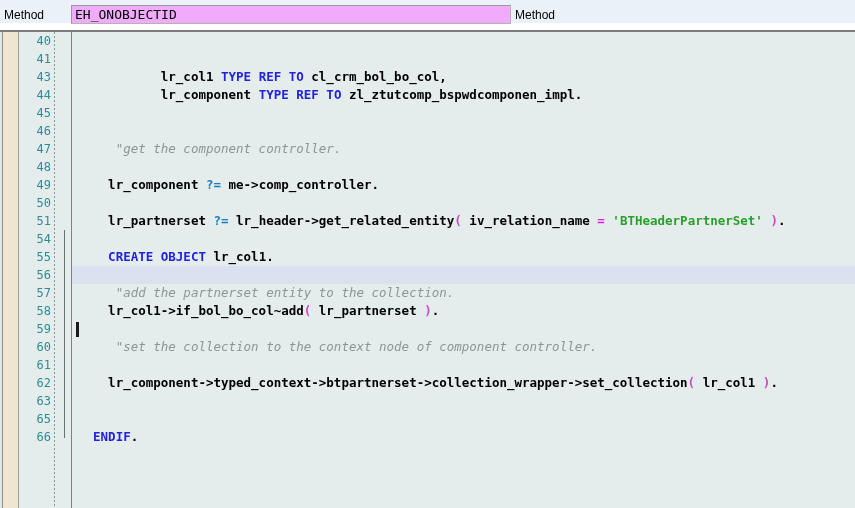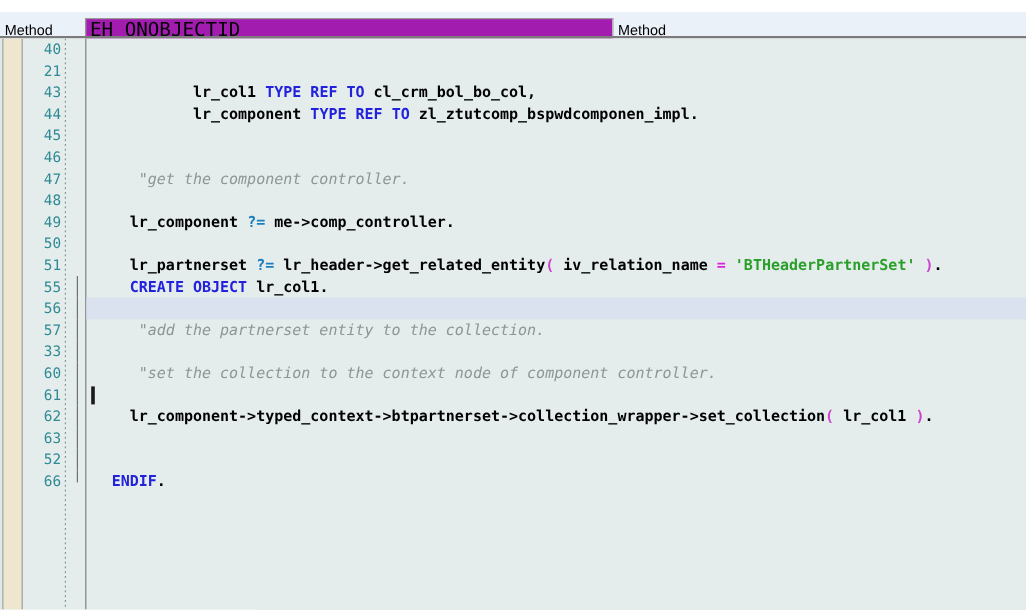--- a/index.html
+++ b/index.html
@@ -17,21 +17,20 @@
     color: #000000;
   }
 
   
   #toolbar {
     position: absolute;
     left: 0; top: 0;
     width: 855px; height: 23px;
     background: #eaf1f8;
     box-sizing: border-box;
-    margin-top: 10px;
   }
   #toolbar-inner {
     position: relative;
     width: 100%; height: 100%;
   }
   .tb-label {
     position: absolute;
     top: 8px;
     font-family: "Liberation Sans", sans-serif;
     font-size: 12px;
@@ -39,27 +38,27 @@
     white-space: nowrap;
   }
   #method-label { left: 4px; }
   #status-label { left: 515px; }
 
   #method-input {
     position: absolute;
     left: 71px; top: 5px;
     width: 440px; height: 19px;
     box-sizing: border-box;
-    background: #a21caf;
+    background: #f0abfc;
     border: 1px solid #9a9a9a;
     border-right-color: #b4b4b4;
     border-bottom-color: #b4b4b4;
     padding: 0 3px;
     font-family: "DejaVu Sans Mono", monospace;
-    font-size: 16px;
+    font-size: 13px;
     color: #000000;
     line-height: 17px;
     outline: none;
   }
 
   #toolbar-rule {
     position: absolute;
     left: 0; top: 30px;
     width: 855px; height: 2px;
     background: #7b7b7b;
@@ -206,21 +205,21 @@
   <div id="left-edge"></div>
   <div id="cream-strip"></div>
   <div id="gutter-dotted"></div>
   <div id="gutter-solid"></div>
   <div id="rows">
       <div class="row">
         <div class="lineno">40</div>
         <div class="code"></div>
       </div>
       <div class="row">
-        <div class="lineno">21</div>
+        <div class="lineno">41</div>
         <div class="code"></div>
       </div>
       <div class="row">
         <div class="lineno">43</div>
         <div class="code"><span class="pln">           lr_col1 </span><span class="kw">TYPE REF TO</span><span class="pln"> cl_crm_bol_bo_col,</span></div>
       </div>
       <div class="row">
         <div class="lineno">44</div>
         <div class="code"><span class="pln">           lr_component </span><span class="kw">TYPE REF TO</span><span class="pln"> zl_ztutcomp_bspwdcomponen_impl.</span></div>
       </div>
@@ -247,37 +246,47 @@
       <div class="row">
         <div class="lineno">50</div>
         <div class="code"></div>
       </div>
       <div class="row">
         <div class="lineno">51</div>
         <div class="code"><span class="pln">    lr_partnerset </span><span class="op">?=</span><span class="pln"> lr_header-&gt;get_related_entity</span><span class="par">(</span><span class="pln"> iv_relation_name </span><span class="eq">=</span><span class="str"> 'BTHeaderPartnerSet' </span><span class="par">)</span><span class="pln">.</span></div>
       </div>
       <div class="row">
         <div class="fold-line" style="top: 0px; height: 18px;"></div>
+        <div class="lineno">54</div>
+        <div class="code"></div>
+      </div>
+      <div class="row">
+        <div class="fold-line" style="top: 0px; height: 18px;"></div>
         <div class="lineno">55</div>
         <div class="code"><span class="pln">    </span><span class="kw">CREATE OBJECT</span><span class="pln"> lr_col1.</span></div>
       </div>
       <div class="row current">
         <div class="row-hl"></div>
         <div class="fold-line" style="top: 0px; height: 18px;"></div>
         <div class="lineno">56</div>
         <div class="code"></div>
       </div>
       <div class="row">
         <div class="fold-line" style="top: 0px; height: 18px;"></div>
         <div class="lineno">57</div>
         <div class="code"><span class="cmt">     "add the partnerset entity to the collection.</span></div>
       </div>
       <div class="row">
         <div class="fold-line" style="top: 0px; height: 18px;"></div>
-        <div class="lineno">33</div>
+        <div class="lineno">58</div>
+        <div class="code"><span class="pln">    lr_col1-&gt;if_bol_bo_col~add</span><span class="par">(</span><span class="pln"> lr_partnerset </span><span class="par">)</span><span class="pln">.</span></div>
+      </div>
+      <div class="row">
+        <div class="fold-line" style="top: 0px; height: 18px;"></div>
+        <div class="lineno">59</div>
         <div class="code"></div>
       </div>
       <div class="row">
         <div class="fold-line" style="top: 0px; height: 18px;"></div>
         <div class="lineno">60</div>
         <div class="code"><span class="cmt">     "set the collection to the context node of component controller.</span></div>
       </div>
       <div class="row">
         <div class="fold-line" style="top: 0px; height: 18px;"></div>
         <div class="lineno">61</div>
@@ -288,21 +297,21 @@
         <div class="lineno">62</div>
         <div class="code"><span class="pln">    lr_component-&gt;typed_context-&gt;btpartnerset-&gt;collection_wrapper-&gt;set_collection</span><span class="par">(</span><span class="pln"> lr_col1 </span><span class="par">)</span><span class="pln">.</span></div>
       </div>
       <div class="row">
         <div class="fold-line" style="top: 0px; height: 18px;"></div>
         <div class="lineno">63</div>
         <div class="code"></div>
       </div>
       <div class="row">
         <div class="fold-line" style="top: 0px; height: 18px;"></div>
-        <div class="lineno">52</div>
+        <div class="lineno">65</div>
         <div class="code"></div>
       </div>
       <div class="row">
         <div class="fold-line" style="top: 0px; height: 10px;"></div>
         <div class="lineno">66</div>
         <div class="code"><span class="pln">  </span><span class="kw">ENDIF</span><span class="pln">.</span></div>
       </div>
     </div>
   <div id="caret" style="top: 290px;"></div>
 </div>

